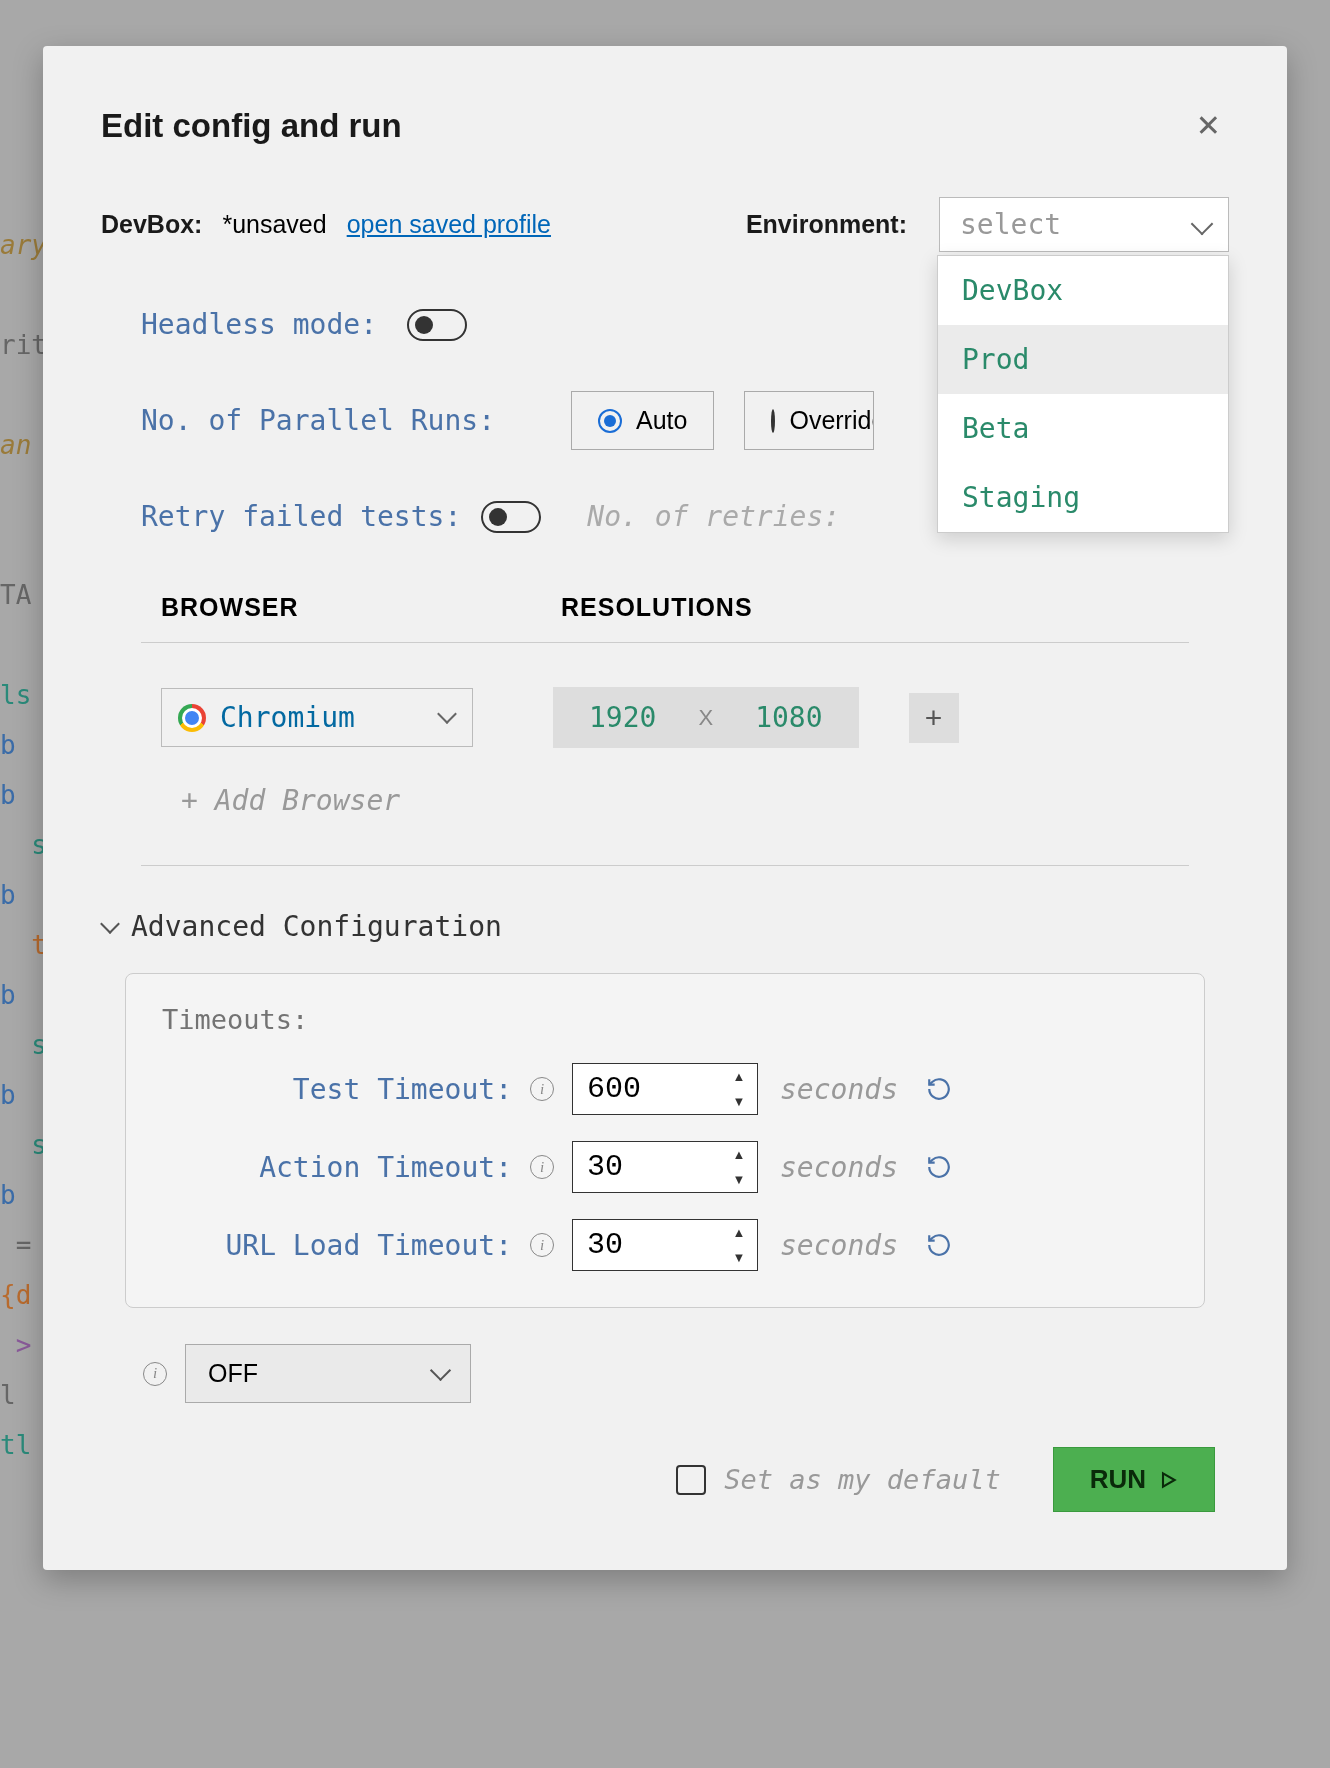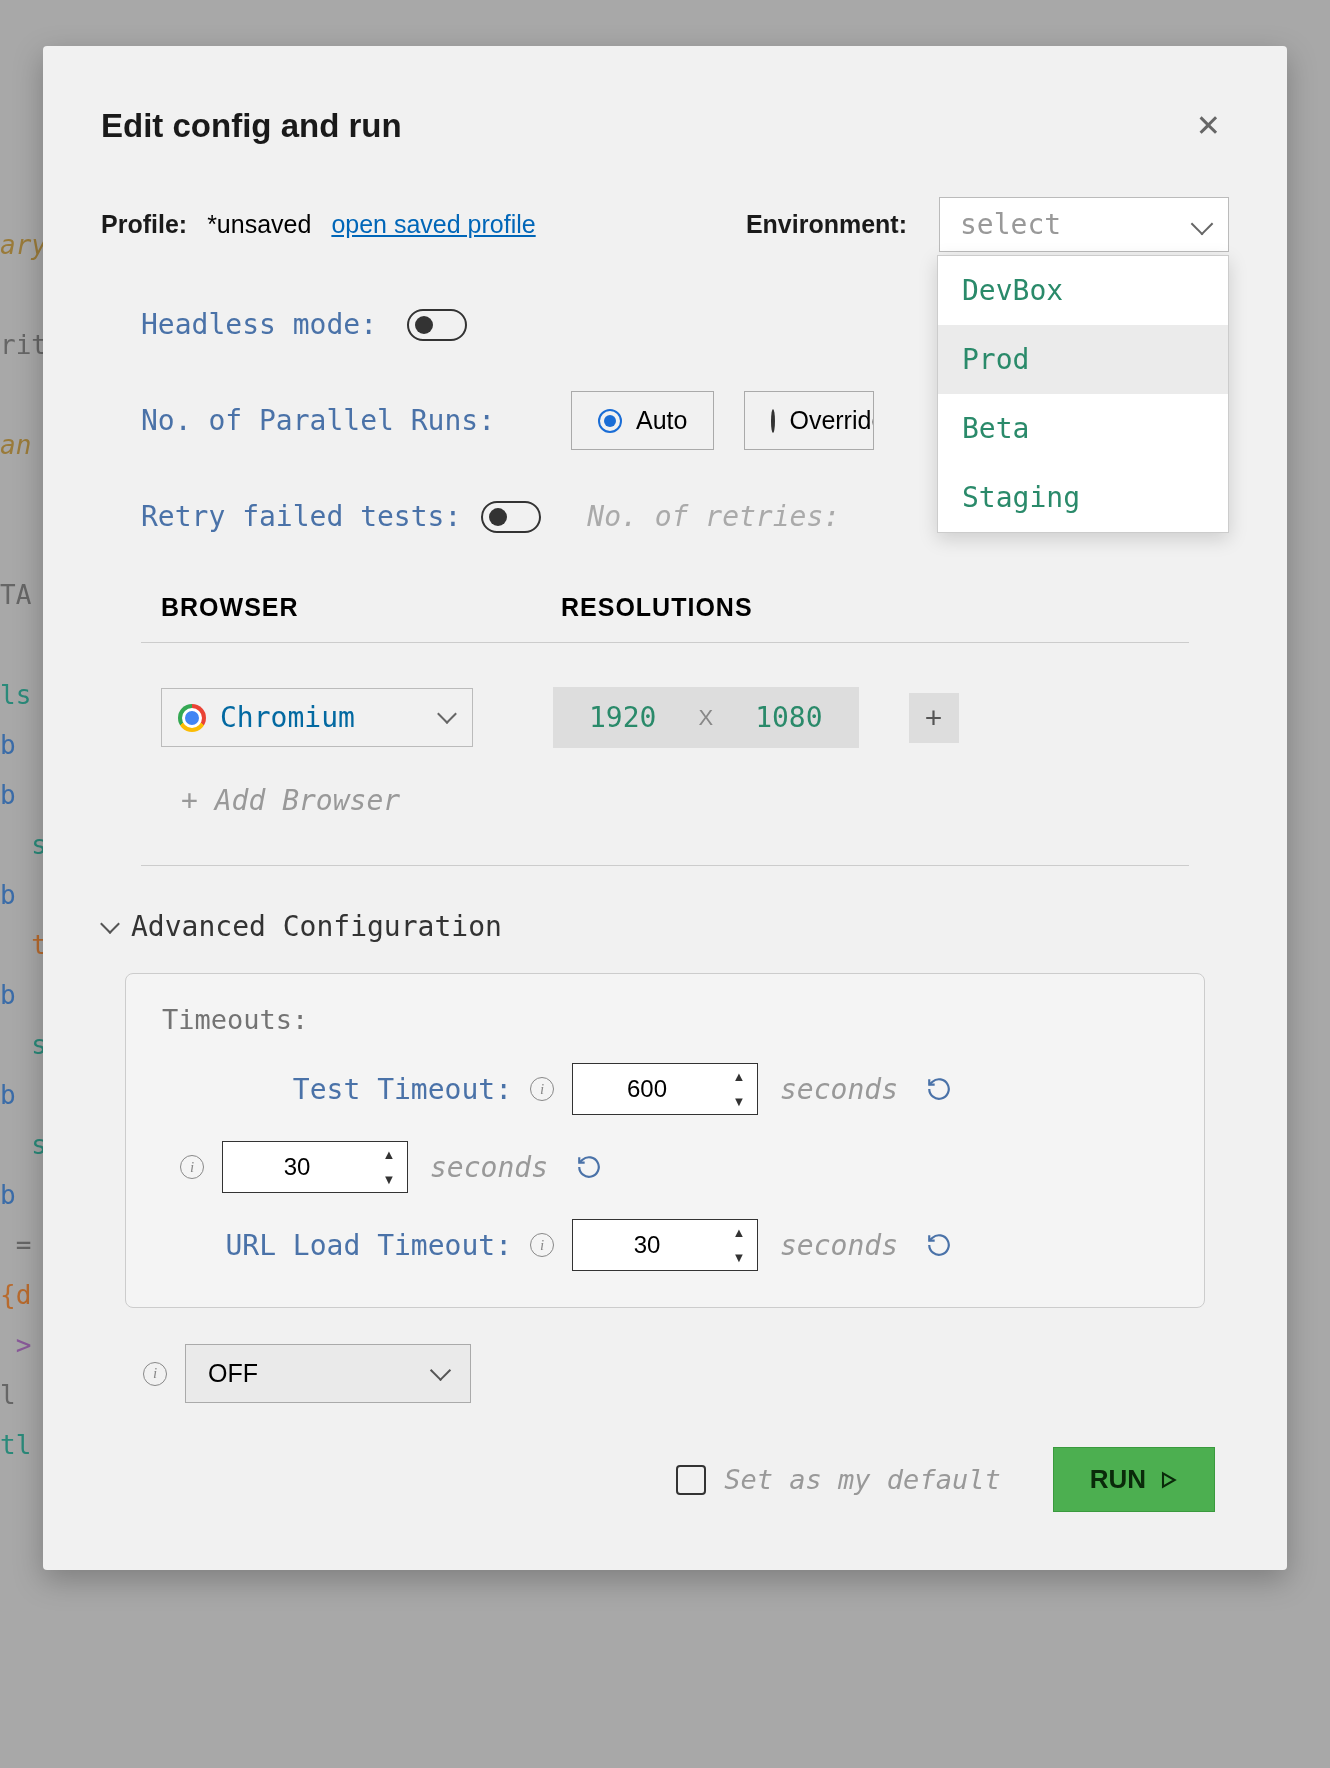--- a/index.html
+++ b/index.html
@@ -268,25 +268,24 @@
 .spinner {
   border: 1.5px solid #333;
   width: 186px; height: 52px;
   display: flex;
   background: #fff;
 }
 .spinner input {
   border: none;
   width: 148px;
   padding: 0 14px;
-  font-size: 24px;
-  font-family: Liberation Sans, sans-serif;
+  font-size: 30px;
+  font-family: Liberation Mono, monospace;
   outline: none;
   background: transparent;
-  text-align: center;
 }
 .spin-ctrl {
   width: 36px;
   display: flex; flex-direction: column;
 }
 .spin-ctrl span {
   flex: 1;
   display: flex; align-items: center; justify-content: center;
   font-size: 13px;
   cursor: pointer;
@@ -389,21 +388,21 @@
 </div>
 
 <div class="modal">
 
   <div class="modal-header">
     <div class="modal-title">Edit config and run</div>
     <div class="close-x">✕</div>
   </div>
 
   <div class="profile-env">
-    <span class="label-strong">Profile:</span>
+    <span class="label-strong">DevBox:</span>
     <span style="font-size:25px;">*unsaved</span>
     <span class="link">open saved profile</span>
     <div class="env-side">
       <span class="label-strong">Environment:</span>
       <div class="env-select">
         <span>select</span>
       </div>
       <div class="env-dropdown">
         <div class="env-item">DevBox</div>
         <div class="env-item hov">Prod</div>
@@ -480,20 +479,21 @@
           </div>
       </div>
       <span class="unit">seconds</span>
       <span class="reset-icon"><svg viewBox="0 0 24 24" fill="none" stroke="#4a72a8" stroke-width="2">
             <path d="M3 12a9 9 0 1 0 3-6.7L3 8"></path>
             <path d="M3 3v5h5"></path>
           </svg></span>
     </div>
 
     <div class="timeout-row">
+      <div class="timeout-label">Action Timeout:</div>
       <div class="info-icon">i</div>
       <div class="spinner">
         <input value="30" style="">
         <div class="spin-ctrl">
             <span>▲</span>
             <span>▼</span>
           </div>
       </div>
       <span class="unit">seconds</span>
       <span class="reset-icon"><svg viewBox="0 0 24 24" fill="none" stroke="#4a72a8" stroke-width="2">

